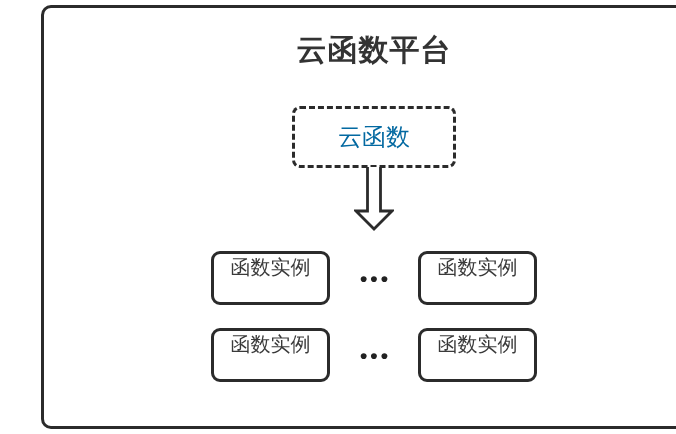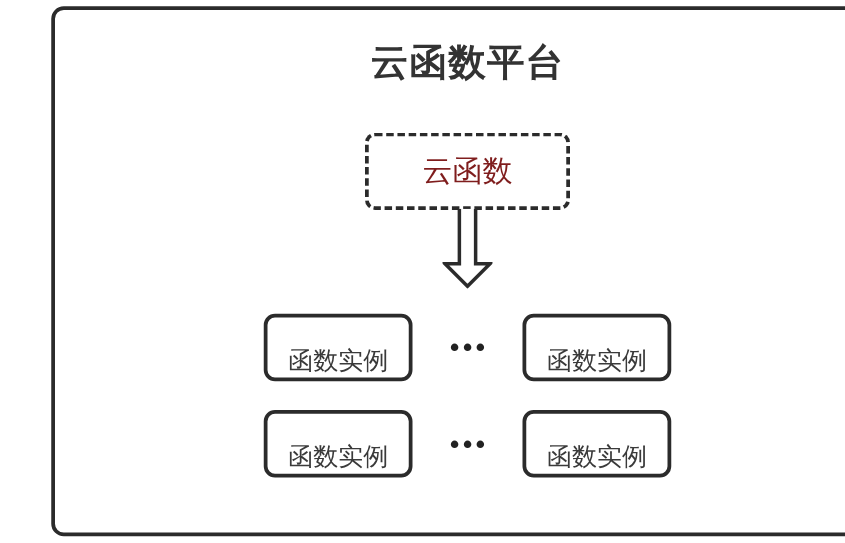--- a/index.html
+++ b/index.html
@@ -43,21 +43,21 @@
     top: 98px;
     width: 164px;
     height: 62px;
     border: 3px dashed #2b2b2b;
     border-radius: 8px;
     background: #ffffff;
     display: flex;
     align-items: center;
     justify-content: center;
     font-size: 24px;
-    color: #7f1d1d;
+    color: #0369a1;
     box-sizing: border-box;
   }
   .down-arrow {
     position: absolute;
     left: 310px;
     top: 159px;
     width: 40px;
     height: 64px;
   }
   .row {
@@ -71,21 +71,21 @@
   }
   .row-1 { top: 243px; }
   .row-2 { top: 320px; }
   .instance-box {
     width: 119px;
     height: 54px;
     border: 3px solid #2b2b2b;
     border-radius: 9px;
     background: #ffffff;
     display: flex;
-    align-items: flex-end;
+    align-items: flex-start;
     justify-content: center;
     font-size: 20px;
     color: #3a3a3a;
     box-sizing: border-box;
   }
   .dots {
     font-size: 21px;
     font-weight: bold;
     color: #222222;
     letter-spacing: 3px;

